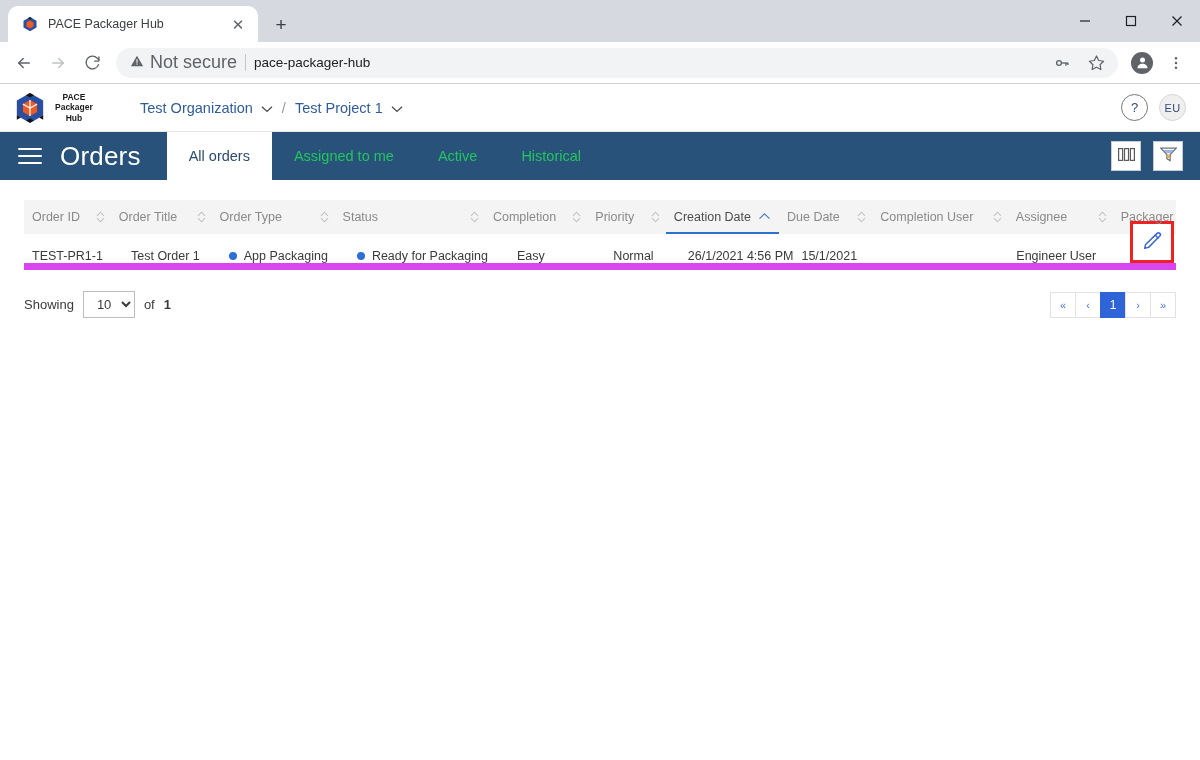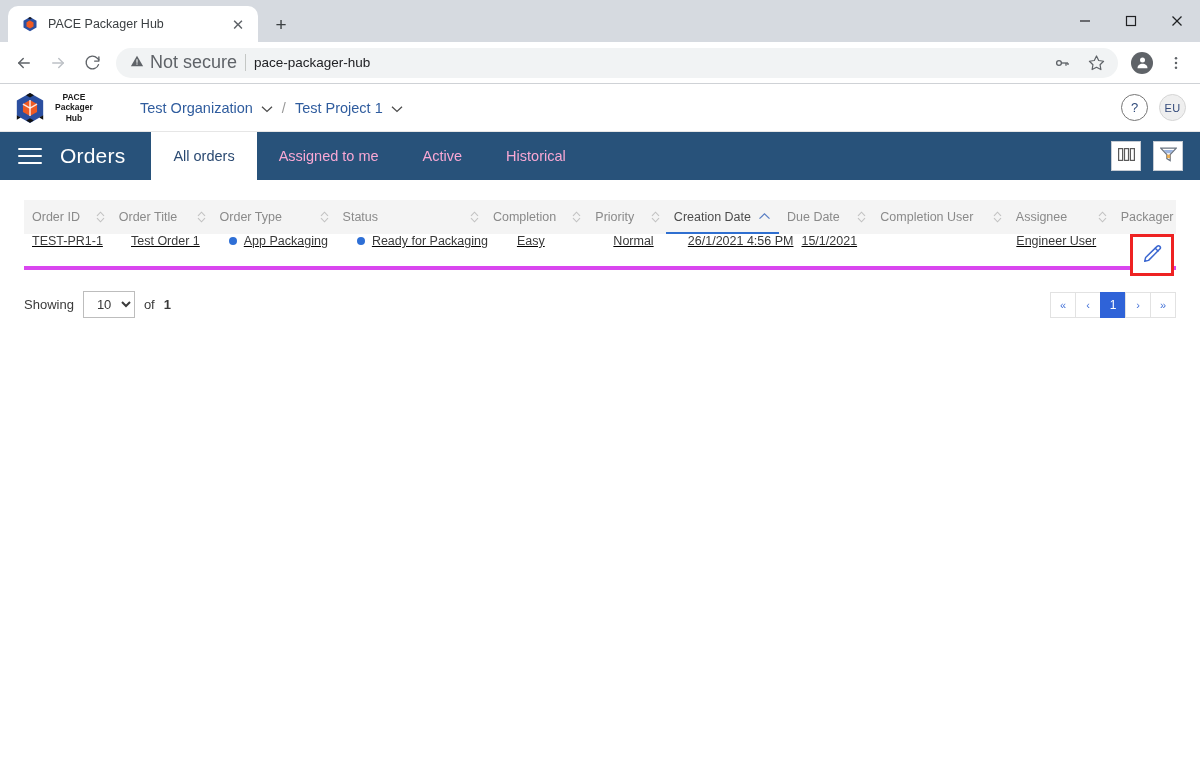--- a/index.html
+++ b/index.html
@@ -90,25 +90,25 @@
     font-size:11px;color:#32497a;letter-spacing:.3px;
   }
 
   
   .navbar {
     height: 48px; background:#28527a; display:flex; align-items:stretch;
   }
   .nav-left { display:flex; align-items:center; padding-left: 18px; gap: 18px; }
   .burger { width:24px; height:16px; display:flex; flex-direction:column; justify-content:space-between; }
   .burger i { display:block; height:1.6px; background:#ffffff; border-radius:1px; }
-  .nav-title { font-size:21px; color:#ffffff; font-weight:400; letter-spacing:.2px; }
+  .nav-title { font-size:26px; color:#ffffff; font-weight:400; letter-spacing:.2px; }
   .nav-tabs { display:flex; align-items:stretch; margin-left: 26px; }
   .nav-tab {
     display:flex; align-items:center; justify-content:center;
-    padding: 0 22px; font-size:14.5px; color:#f9a8d4; white-space:nowrap;
+    padding: 0 22px; font-size:14.5px; color:#22c55e; white-space:nowrap;
   }
   .nav-tab.active { background:#ffffff; color:#2b4a72; }
   .nav-right { margin-left:auto; display:flex; align-items:center; gap:12px; padding-right: 17px; }
   .nav-icon-btn {
     width:30px;height:30px;background:#ffffff;border:1px solid #c6ccd4;
     display:flex;align-items:center;justify-content:center;
   }
 
   
   .content { flex:1; padding: 20px 24px 0 24px; background:#fff; min-height:0; }
@@ -123,22 +123,22 @@
   }
   .th .lbl { white-space:nowrap; }
   .th.sorted .lbl { color:#4c4c4c; }
   .th.sorted::after {
     content:""; position:absolute; left:0; right:0; bottom:0; height:2.5px; background:#2f6fd0;
   }
   .sorticon { width:9px; height:12px; flex:0 0 9px; }
   .sortasc { width:13px; height:12px; flex:0 0 13px; margin-left:auto; margin-right:8px; }
 
   .trow {
-    height:36px; display:flex; align-items:flex-start;
-    border-bottom:4px solid #d946ef; background:#fff;text-decoration:underline;
+    height:36px; display:flex; align-items:flex-end;
+    border-bottom:7px solid #d946ef; background:#fff;
   }
   .td { font-size:12.5px; color:#3a3a3a; padding-left:8px; display:flex; align-items:center; gap:7px; white-space:nowrap; }
   .dot { width:8px;height:8px;border-radius:50%;background:#2e6fd6;flex:0 0 8px; }
 
   
   .c-id    { width: 78px; }
   .c-title { width: 95px; }
   .c-type  { width: 122px; }
   .c-status{ width: 155px; }
   .c-cplx  { width: 97px; }

